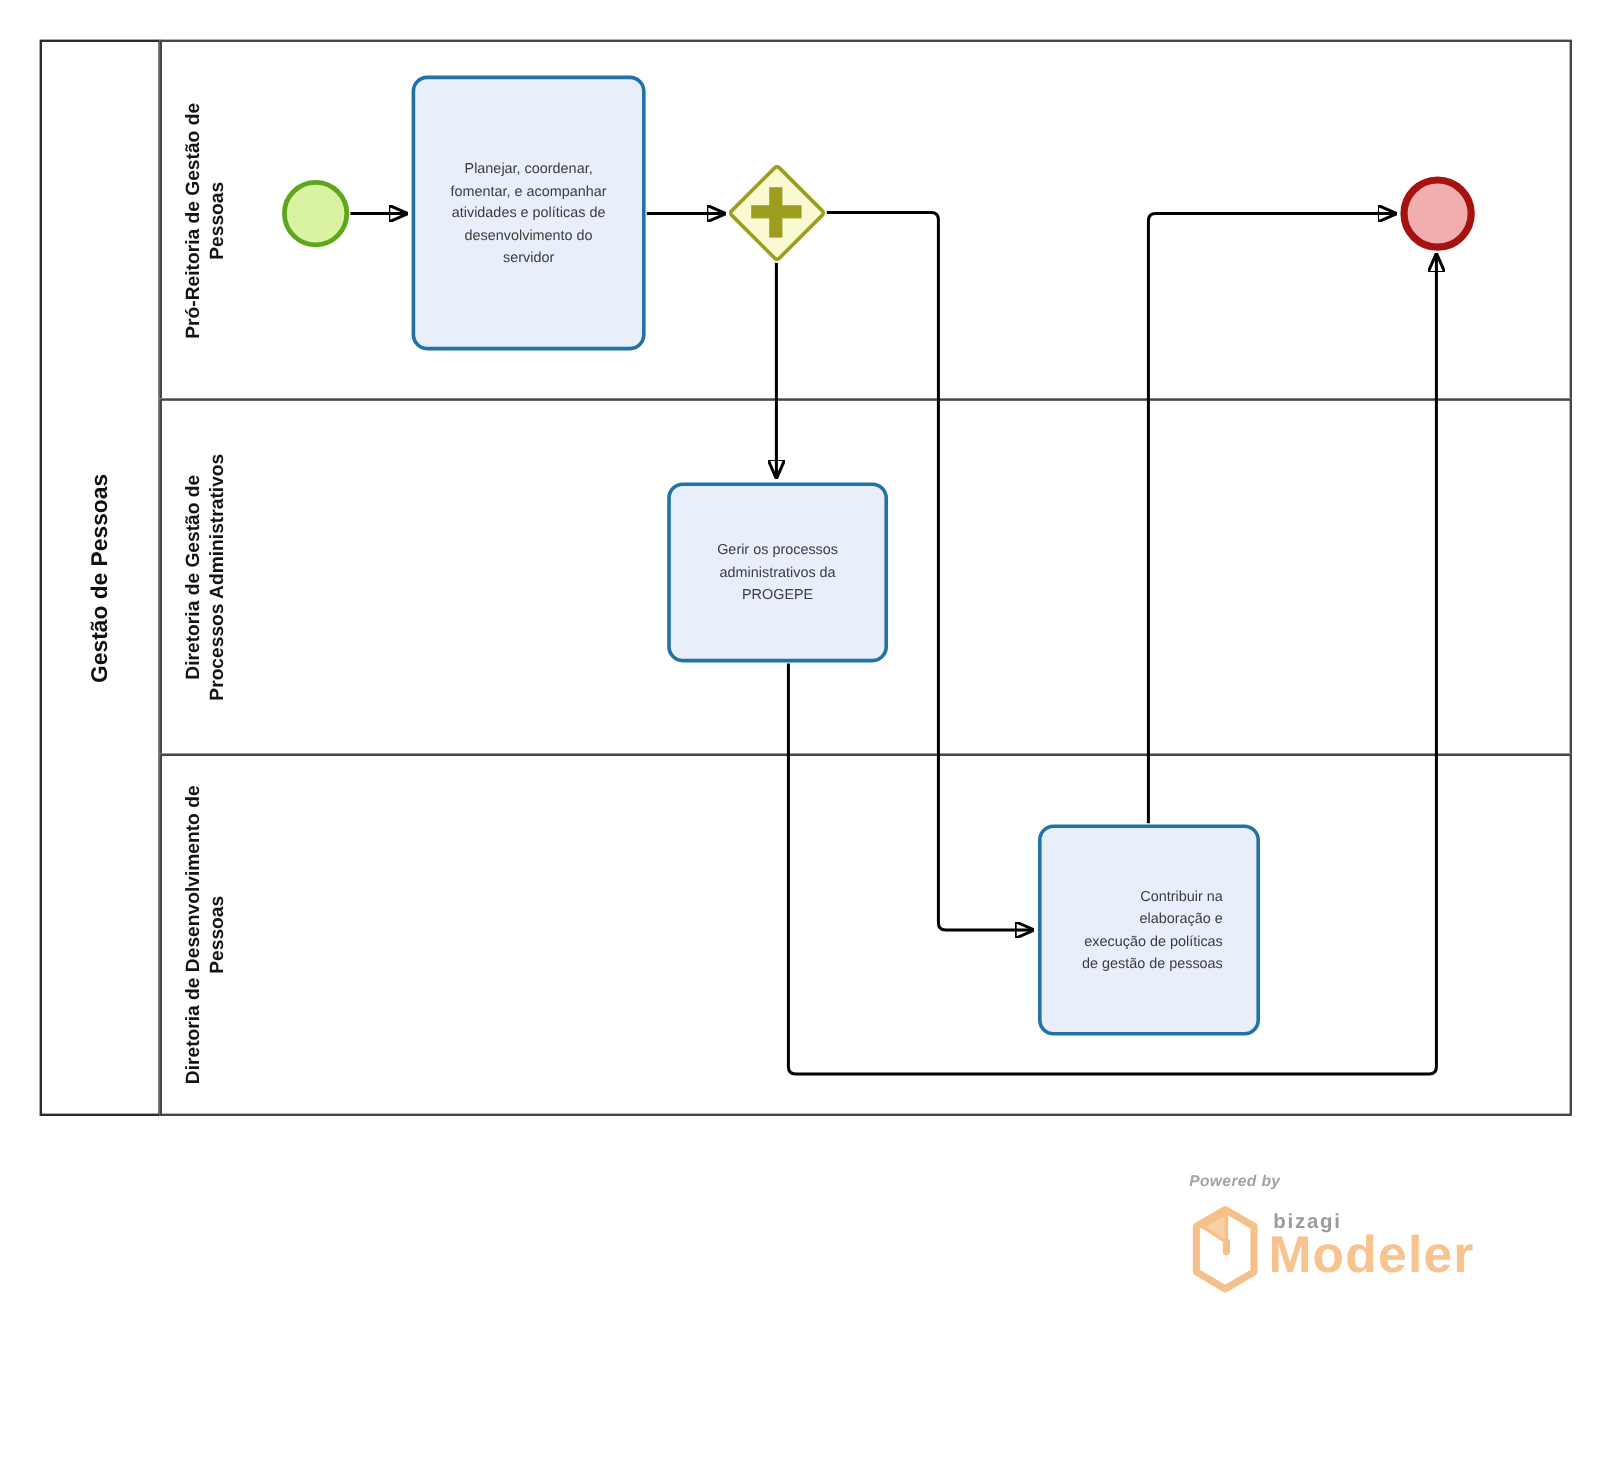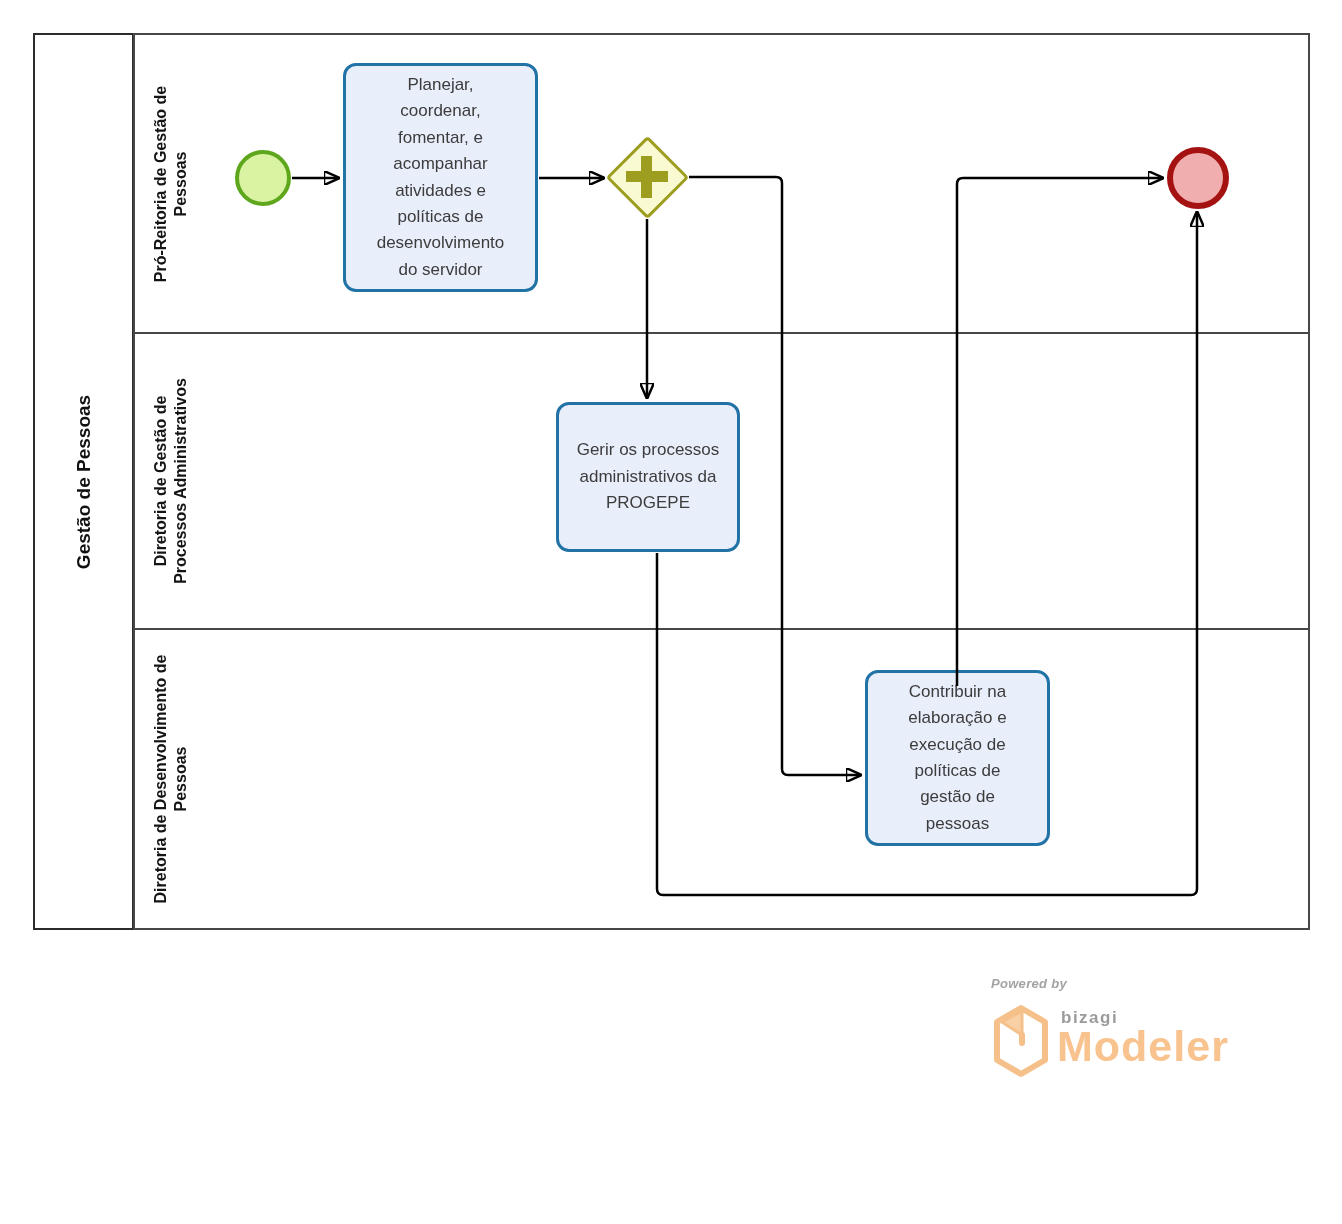--- a/index.html
+++ b/index.html
@@ -13,21 +13,21 @@
     white-space:nowrap;font-size:19px;font-weight:bold;color:#111;}
   .lane{position:absolute;left:133px;width:1177px;border:2px solid var(--lane-border,#474747);
     box-sizing:border-box;background:#fff;}
   .lane-label{position:absolute;top:50%;text-align:center;font-weight:bold;font-size:16px;
     color:#141414;line-height:1.22;}
 
   
   .task{position:absolute;background:var(--task-fill,#e9eefb);
     border:3px solid var(--task-border,#2173a6);border-radius:13px;box-sizing:border-box;
     display:flex;align-items:center;justify-content:center;text-align:center;
-    font-size:17px;line-height:1.55;color:#3c3c3c;z-index:2;}
+    font-size:12px;line-height:1.55;color:#3c3c3c;z-index:2;}
   .event{position:absolute;border-radius:50%;box-sizing:border-box;z-index:2;}
   .start-event{left:235px;top:150px;width:56px;height:56px;
     background:var(--start-fill,#d9f3a2);border:4px solid var(--start-border,#5ea71c);}
   .end-event{left:1167px;top:147px;width:62px;height:62px;
     background:var(--end-fill,#f0aeae);border:6px solid var(--end-border,#a51212);}
   .gateway{position:absolute;left:618px;top:148px;width:59px;height:59px;
     transform:rotate(45deg);background:var(--gateway-fill,#fafad2);
     border:3px solid var(--gateway-border,#9d9d20);border-radius:4px;box-sizing:border-box;z-index:2;}
   .plus-bar{position:absolute;background:var(--gateway-border,#9d9d20);z-index:3;}
 
@@ -71,21 +71,21 @@
   <div class="gateway"></div>
   <div>
     <div class="plus-bar" style="left:626px;top:171px;width:42px;height:11px;"></div>
     <div class="plus-bar" style="left:641px;top:156px;width:11px;height:42px;"></div>
   </div>
 
   <div class="task" style="left:556px;top:402px;width:184px;height:150px;padding:0 14px;">
     <span>Gerir os processos administrativos da PROGEPE</span>
   </div>
 
-  <div class="task" style="left:865px;top:670px;width:185px;height:176px;padding:0 28px;">
+  <div class="task" style="left:865px;top:687px;width:185px;height:176px;padding:0 28px;text-align:right;">
     <span>Contribuir na elaboração e execução de políticas de gestão de pessoas</span>
   </div>
 
   <div class="event end-event"></div>
 
   <svg id="flows" xmlns="http://www.w3.org/2000/svg">
     <defs>
       <marker id="arrow" markerUnits="userSpaceOnUse" markerWidth="16" markerHeight="14" refX="15" refY="7" orient="auto">
         <path d="M0,0 L16,7 L0,14 z" fill="#000" stroke="none"></path>
       </marker>

